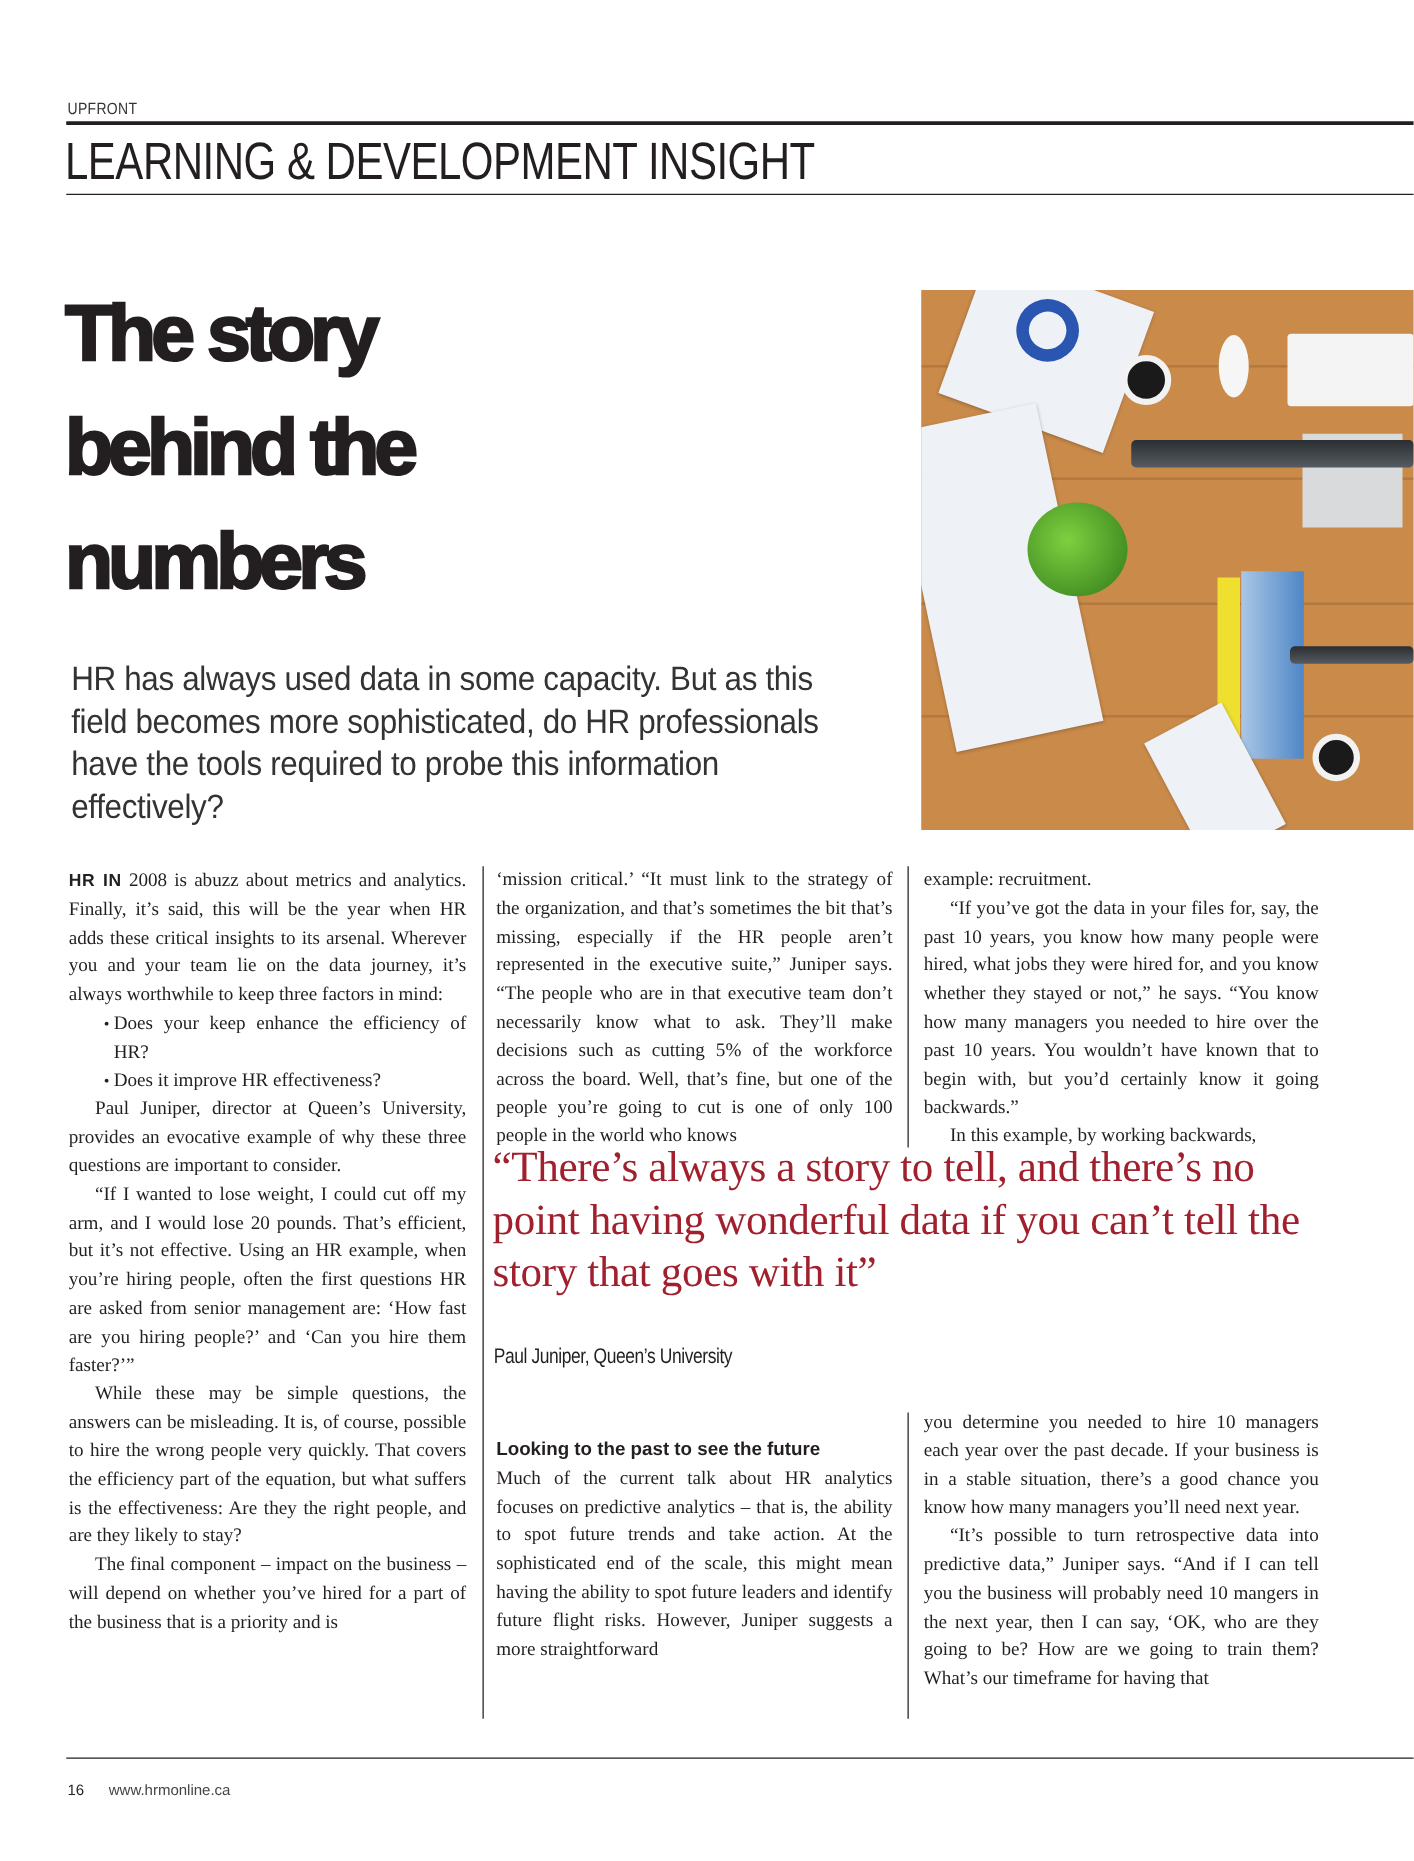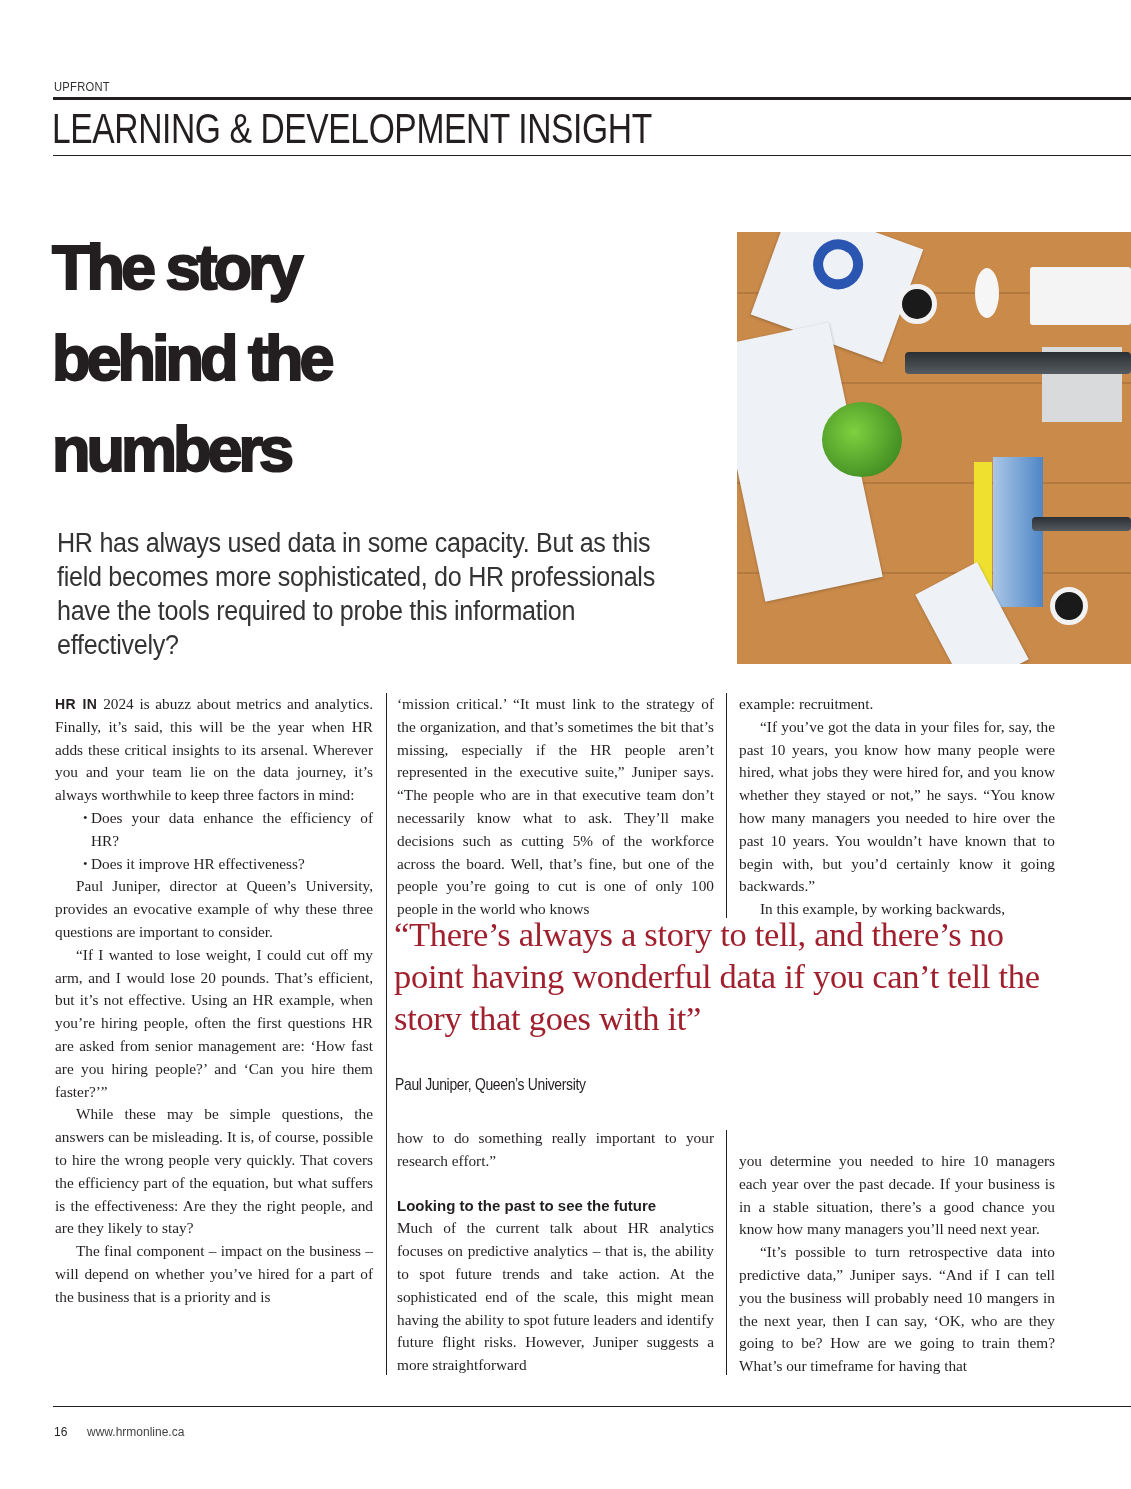--- a/index.html
+++ b/index.html
@@ -33,21 +33,21 @@
     .photo .folder { position: absolute; }
 
     
     .col { position: absolute; font-size: 15.3px; line-height: 22.8px; color: #231f20; text-align: justify; hyphens: auto; }
     .col p { text-indent: 21px; }
     .col p.noindent { text-indent: 0; }
     .col1 { left: 55px; top: 693px; width: 318px; }
     .col2 { left: 397px; top: 693px; width: 317px; }
     .col3 { left: 739px; top: 693px; width: 316px; }
     .col2b { left: 397px; top: 1127px; width: 317px; }
-    .col3b { left: 739px; top: 1150px; width: 316px; }
+    .col3b { left: 739px; top: 1127px; width: 316px; }
 
     .lead-in { font-family: "Liberation Sans", sans-serif; font-weight: 900; font-size: 14px; letter-spacing: 0.5px; }
     .bullets { list-style: none; padding-left: 28px; }
     .bullets li { position: relative; padding-left: 8px; text-align: justify; }
     .bullets li::before { content: "\2022"; position: absolute; left: 0; top: 0; font-size: 13px; }
 
     .subhead { font-family: "Liberation Sans", sans-serif; font-weight: 700; font-size: 15px; margin-top: 22px; text-indent: 0 !important; }
 
     .vrule { position: absolute; width: 1px; background: #231f20; }
 
@@ -96,23 +96,23 @@
   <div class="monitor" style="left:295px; top:285px; width:99px; height:14px;"></div>
   <div class="cup" style="left:313px; top:355px; width:38px; height:38px;"></div>
   <div class="doc" style="left:200px; top:340px; width:70px; height:110px; transform:rotate(-28deg);"></div>
 </div>
 
 <div class="vrule" style="left:386px; top:693px; height:682px;"></div>
 <div class="vrule" style="left:726px; top:693px; height:225px;"></div>
 <div class="vrule" style="left:726px; top:1130px; height:245px;"></div>
 
 <div class="col col1">
-  <p class="noindent"><span class="lead-in">HR IN</span><span> 2024 is abuzz about metrics and analytics. Finally, it’s said, this will be the year when HR adds these critical insights to its arsenal. Wherever you and your team lie on the data journey, it’s always worthwhile to keep three factors in mind:</span></p>
+  <p class="noindent"><span class="lead-in">HR IN</span><span> 2008 is abuzz about metrics and analytics. Finally, it’s said, this will be the year when HR adds these critical insights to its arsenal. Wherever you and your team lie on the data journey, it’s always worthwhile to keep three factors in mind:</span></p>
   <ul class="bullets">
-    <li>Does your data enhance the efficiency of HR?</li>
+    <li>Does your keep enhance the efficiency of HR?</li>
     <li>Does it improve HR effectiveness?</li>
   </ul>
   <p>Paul Juniper, director at Queen’s University, provides an evocative example of why these three questions are important to consider.</p>
   <p>“If I wanted to lose weight, I could cut off my arm, and I would lose 20 pounds. That’s efficient, but it’s not effective. Using an HR example, when you’re hiring people, often the first questions HR are asked from senior management are: ‘How fast are you hiring people?’ and ‘Can you hire them faster?’”</p>
   <p>While these may be simple questions, the answers can be misleading. It is, of course, possible to hire the wrong people very quickly. That covers the efficiency part of the equation, but what suffers is the effectiveness: Are they the right people, and are they likely to stay?</p>
   <p>The final component – impact on the business – will depend on whether you’ve hired for a part of the business that is a priority and is</p>
 </div>
 
 <div class="col col2">
   <p class="noindent">‘mission critical.’ “It must link to the strategy of the organization, and that’s sometimes the bit that’s missing, especially if the HR people aren’t represented in the executive suite,” Juniper says. “The people who are in that executive team don’t necessarily know what to ask. They’ll make decisions such as cutting 5% of the workforce across the board. Well, that’s fine, but one of the people you’re going to cut is one of only 100 people in the world who knows</p>
@@ -121,21 +121,20 @@
 <div class="col col3">
   <p class="noindent">example: recruitment.</p>
   <p>“If you’ve got the data in your files for, say, the past 10 years, you know how many people were hired, what jobs they were hired for, and you know whether they stayed or not,” he says. “You know how many managers you needed to hire over the past 10 years. You wouldn’t have known that to begin with, but you’d certainly know it going backwards.”</p>
   <p>In this example, by working backwards,</p>
 </div>
 
 <blockquote class="abs pullquote">“There’s always a story to tell, and there’s no point having wonderful data if you can’t tell the story that goes with it”</blockquote>
 <div class="abs pq-attrib">Paul Juniper, Queen’s University</div>
 
 <div class="col col2b">
-  <p class="noindent">how to do something really important to your research effort.”</p>
   <p class="subhead">Looking to the past to see the future</p>
   <p class="noindent">Much of the current talk about HR analytics focuses on predictive analytics – that is, the ability to spot future trends and take action. At the sophisticated end of the scale, this might mean having the ability to spot future leaders and identify future flight risks. However, Juniper suggests a more straightforward</p>
 </div>
 
 <div class="col col3b">
   <p class="noindent">you determine you needed to hire 10 managers each year over the past decade. If your business is in a stable situation, there’s a good chance you know how many managers you’ll need next year.</p>
   <p>“It’s possible to turn retrospective data into predictive data,” Juniper says. “And if I can tell you the business will probably need 10 mangers in the next year, then I can say, ‘OK, who are they going to be? How are we going to train them? What’s our timeframe for having that</p>
 </div>
 
 <div class="abs footer-rule"></div>

